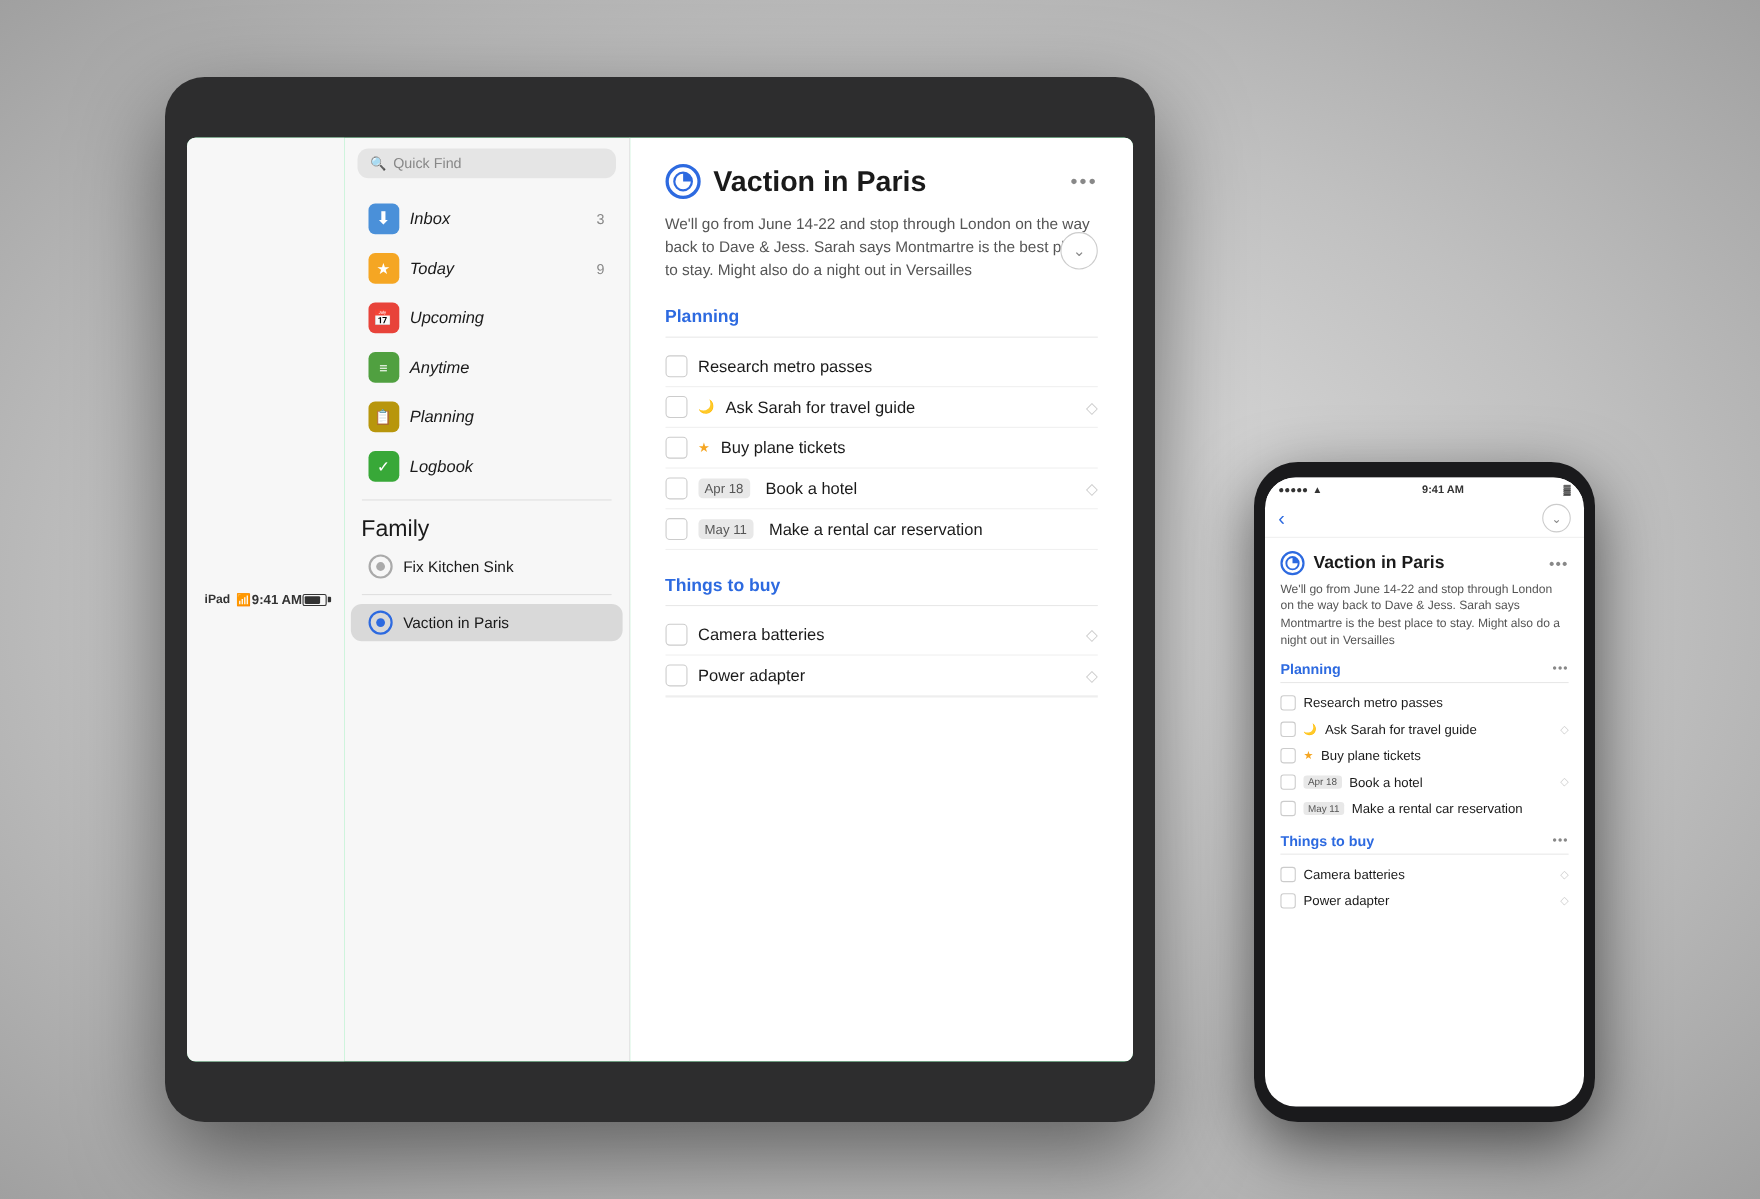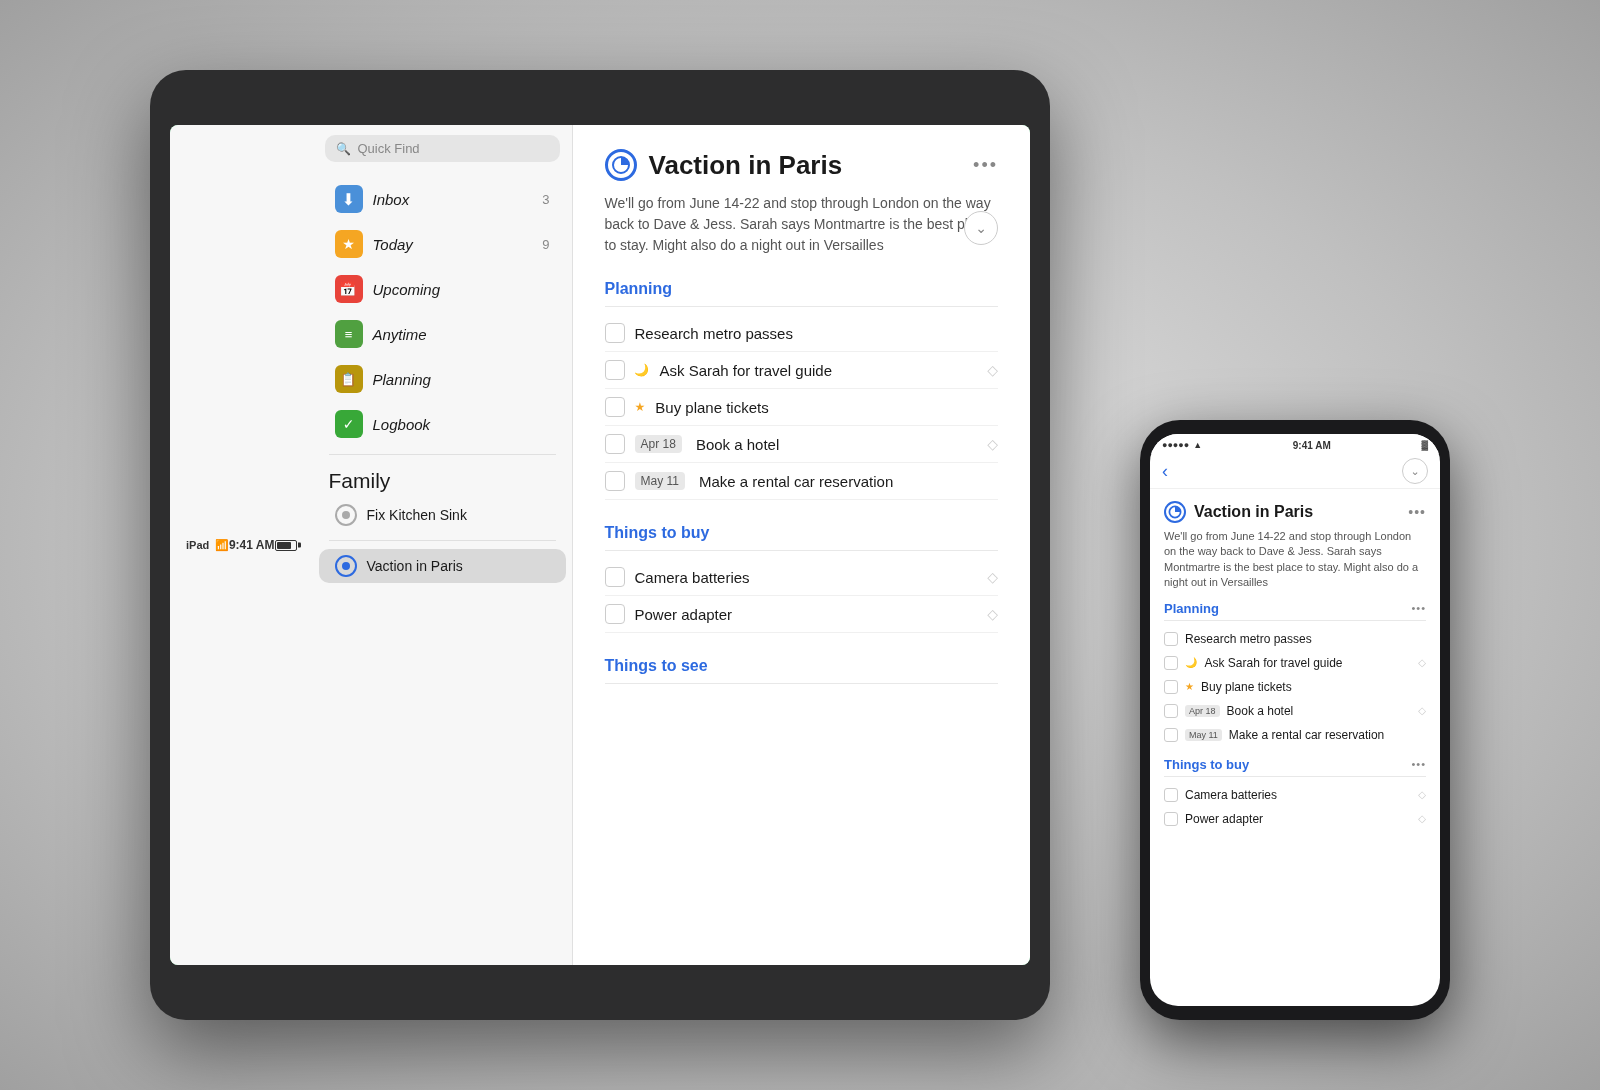--- a/index.html
+++ b/index.html
@@ -706,21 +706,20 @@
             <div class="task-checkbox"></div>
             <span class="task-label">Camera batteries</span>
             <span class="task-diamond">◇</span>
           </div>
           <div class="task-item">
             <div class="task-checkbox"></div>
             <span class="task-label">Power adapter</span>
             <span class="task-diamond">◇</span>
           </div>
 
-          <div class="section-heading" style="margin-top: 24px;">Things to see</div>
           <div class="section-divider"></div>
         </div>
       </div>
     </div>
   </div>
 
   <div class="iphone">
     <div class="iphone-screen">
 
       <div class="iphone-statusbar">

